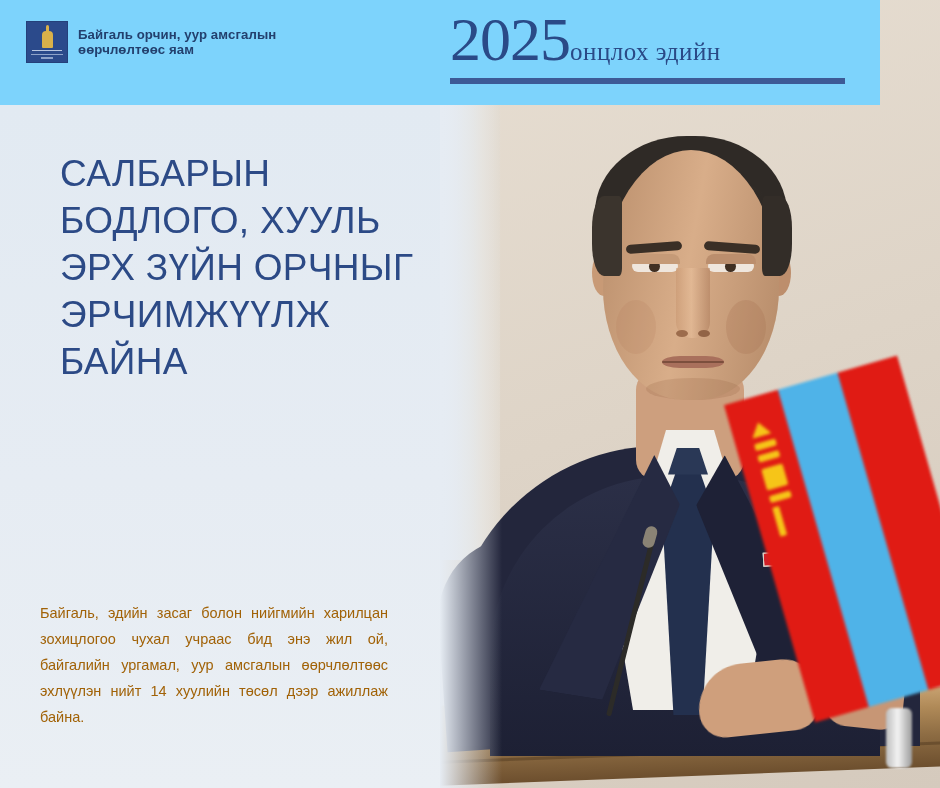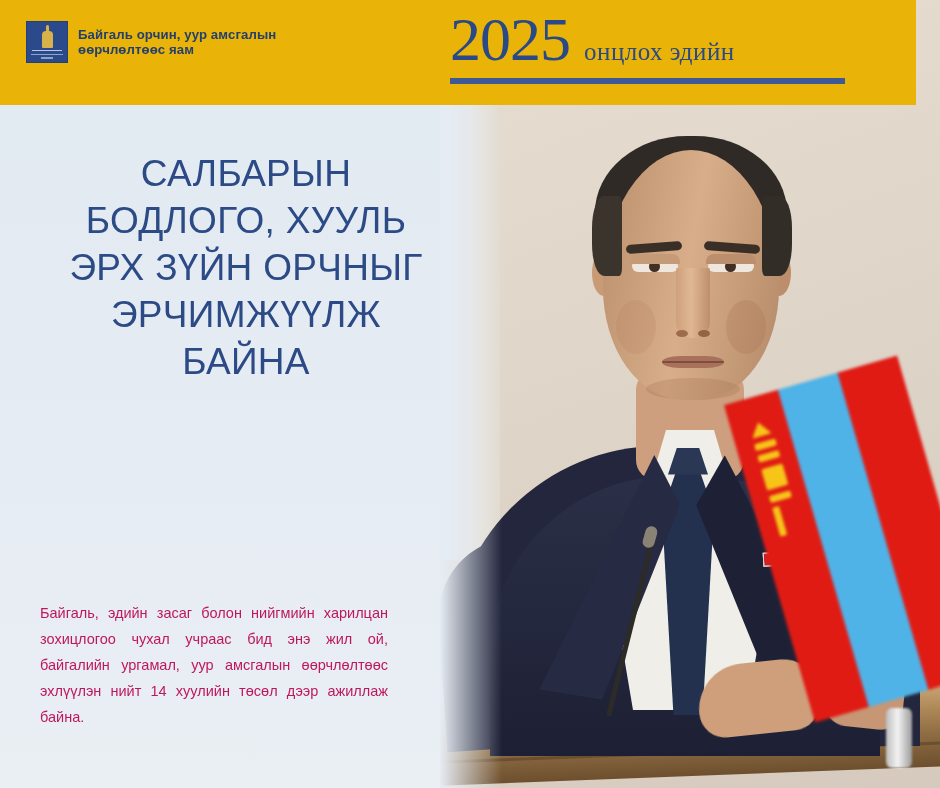--- a/index.html
+++ b/index.html
@@ -4,21 +4,21 @@
 <style>
   html,body{margin:0;padding:0;}
   body{
     width:940px;height:788px;overflow:hidden;
     font-family:"Liberation Sans",sans-serif;
     background:#efe7dc;
   }
   .poster{position:relative;width:940px;height:788px;overflow:hidden;background:#ede5db;}
 
   
-  .header{position:absolute;left:0;top:0;width:880px;height:105px;background:#eab308;z-index:6;padding-left:36px;}
+  .header{position:absolute;left:0;top:0;width:880px;height:105px;background:#7dd3fc;z-index:6;}
   .brand{position:absolute;left:26px;top:21px;display:flex;align-items:center;gap:10px;}
   .brand-logo{
     width:40px;height:40px;background:#2b4a8b;border:1px solid #24407a;
     position:relative;flex:none;display:flex;align-items:center;justify-content:center;
   }
   .brand-logo .emb{
     width:11px;height:17px;background:#d9b14a;border-radius:4px 4px 1px 1px;
     position:relative;top:-3px;
   }
   .brand-logo .emb:before{
@@ -26,46 +26,46 @@
   }
   .brand-logo .bar1{position:absolute;left:5px;bottom:11px;width:30px;height:1.5px;background:#b9c6e0;}
   .brand-logo .bar2{position:absolute;left:4px;bottom:7px;width:32px;height:1.5px;background:#8fa3c9;}
   .brand-logo .bar3{position:absolute;left:14px;bottom:3.5px;width:12px;height:1.5px;background:#8fa3c9;}
   .brand-text{
     font-size:13.2px;line-height:15.5px;color:#23406e;font-weight:600;letter-spacing:0.1px;
     max-width:250px;
   }
 
   .year-wrap{position:absolute;left:450px;top:8px;width:400px;}
-  .year-row{display:flex;align-items:baseline;gap:14px;}
+  .year-row{display:flex;align-items:baseline;gap:0;}
   .year{
     font-family:"Liberation Serif",serif;font-size:62px;line-height:62px;
     color:#2a4a87;letter-spacing:-1px;font-weight:400;
   }
   .year-sub{
     font-family:"Liberation Serif",serif;font-size:25px;line-height:25px;
     color:#2a4a87;letter-spacing:0.5px;font-weight:400;
   }
   .year-rule{margin-top:8px;width:395px;height:6px;background:#3d5a96;}
 
   
   .left-panel{position:absolute;left:0;top:105px;width:490px;height:683px;
     background:linear-gradient(180deg,#e2eaf2 0%,#e6ecf3 55%,#eaeff4 100%);z-index:2;}
 
   .title{
     position:absolute;left:60px;top:150px;width:372px;z-index:5;
-    text-align:center;color:#2c4a86;
+    text-align:left;color:#2c4a86;
     font-size:37px;line-height:47px;font-weight:300;letter-spacing:0.3px;
     text-transform:uppercase;
   }
   .title-line{display:block;white-space:nowrap;}
 
   .paragraph{
     position:absolute;left:40px;top:585px;width:348px;z-index:5;
-    color:#be185d;font-size:14.5px;line-height:26px;text-align:justify;
+    color:#a16207;font-size:14.5px;line-height:26px;text-align:justify;
     font-weight:400;
   }
 
   
   .photo{position:absolute;left:440px;top:0;width:500px;height:788px;z-index:3;overflow:hidden;}
   .photo-bg{position:absolute;inset:0;background:linear-gradient(160deg,#e7ded2 0%,#ded4c7 50%,#d5cabd 100%);}
   .wall-edge{position:absolute;left:0;top:0;width:60px;height:560px;
     background:linear-gradient(90deg,#e3eaf2 0%,#e6e0d6 70%,#e2dacf 100%);}
 
   

